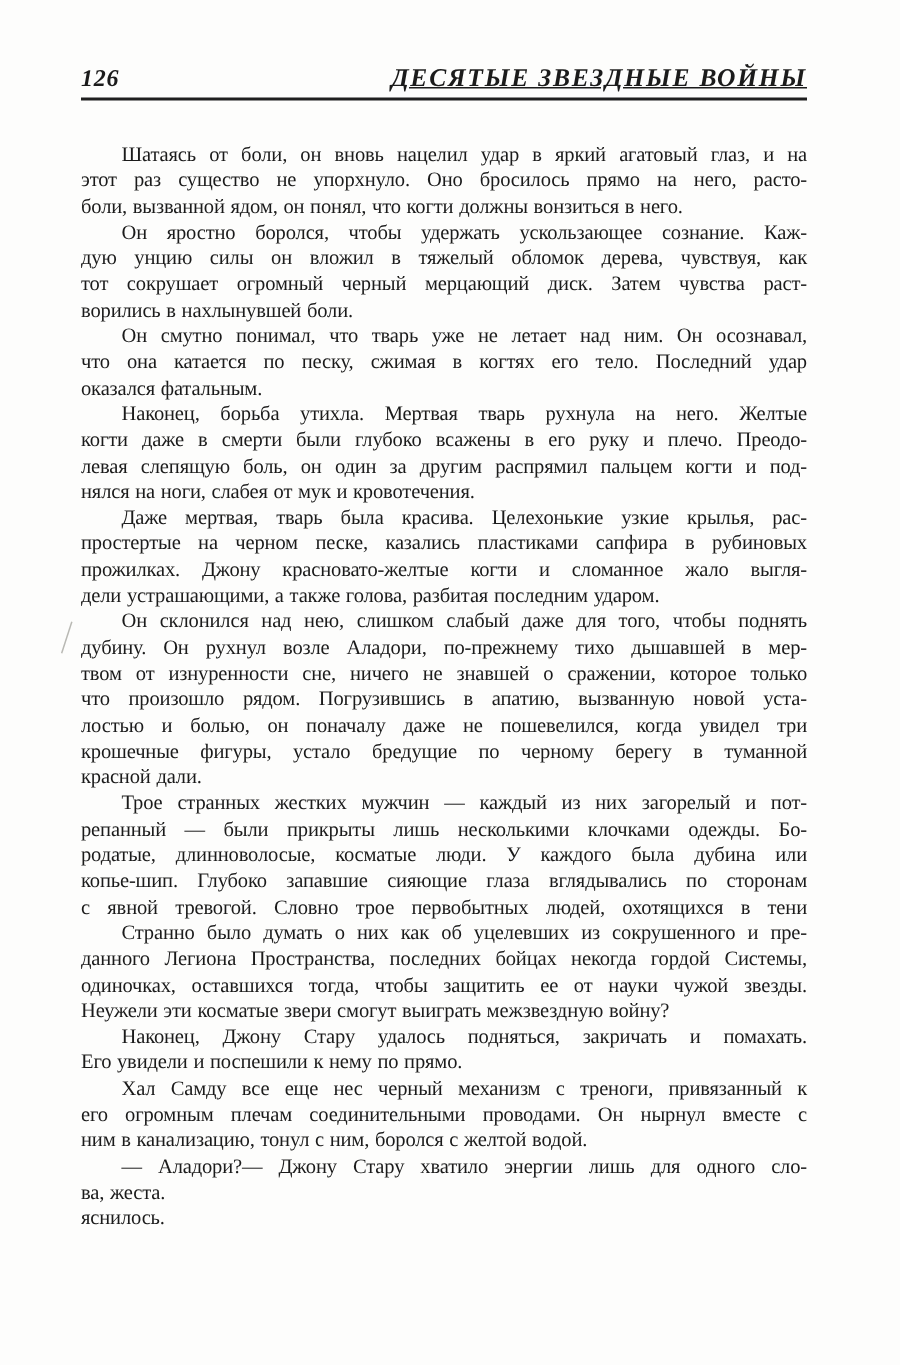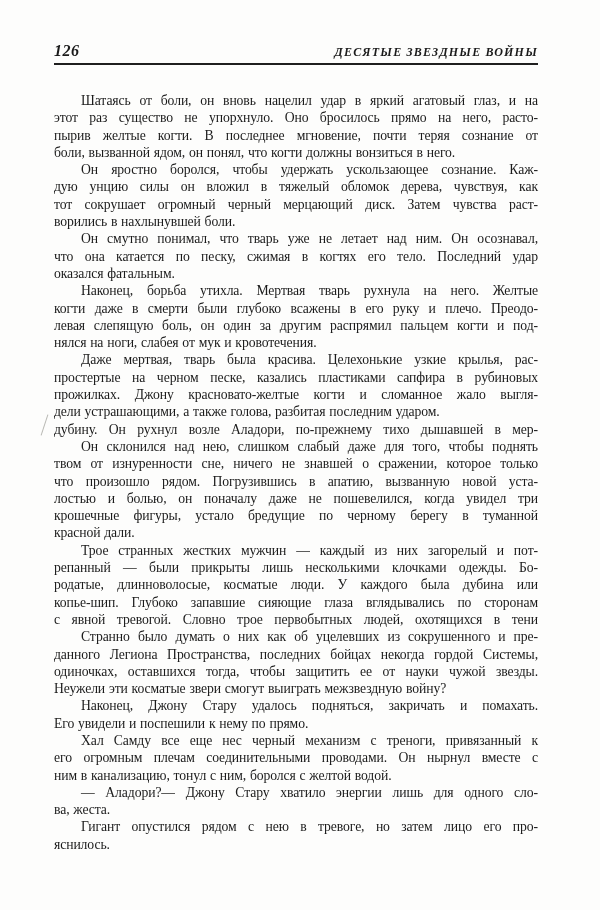--- a/index.html
+++ b/index.html
@@ -25,22 +25,23 @@
     font-style: italic;
     font-weight: bold;
     padding-bottom: 3px;
     border-bottom: 2px solid #1f1f1f;
   }
   .page-number {
     font-size: 16px;
     letter-spacing: 0.5px;
   }
   .running-title {
-    font-size: 12px;
+    font-size: 17px;
     letter-spacing: 1.2px;
+    text-decoration: underline;
   }
   .text-block {
     margin: 27px 62px 0 54px;
   }
   .para { margin: 0; padding: 0; }
   .line {
     font-size: 13.7px;
     line-height: 17.3px;
     letter-spacing: -0.1px;
     word-spacing: 0.5px;
@@ -67,21 +68,20 @@
 <div class="page">
   <div class="running-header">
     <span class="page-number">126</span>
     <span class="running-title">ДЕСЯТЫЕ ЗВЕЗДНЫЕ ВОЙНЫ</span>
   </div>
   <div class="scan-artifact"></div>
   <div class="text-block">
       <div class="para">
         <div class="line first">Шатаясь от боли, он вновь нацелил удар в яркий агатовый глаз, и на</div>
         <div class="line">этот раз существо не упорхнуло. Оно бросилось прямо на него, расто-</div>
-        <div class="line">пырив желтые когти. В последнее мгновение, почти теряя сознание от</div>
         <div class="line last">боли, вызванной ядом, он понял, что когти должны вонзиться в него.</div>
       </div>
       <div class="para">
         <div class="line first">Он яростно боролся, чтобы удержать ускользающее сознание. Каж-</div>
         <div class="line">дую унцию силы он вложил в тяжелый обломок дерева, чувствуя, как</div>
         <div class="line">тот сокрушает огромный черный мерцающий диск. Затем чувства раст-</div>
         <div class="line last">ворились в нахлынувшей боли.</div>
       </div>
       <div class="para">
         <div class="line first">Он смутно понимал, что тварь уже не летает над ним. Он осознавал,</div>
@@ -94,22 +94,22 @@
         <div class="line">левая слепящую боль, он один за другим распрямил пальцем когти и под-</div>
         <div class="line last">нялся на ноги, слабея от мук и кровотечения.</div>
       </div>
       <div class="para">
         <div class="line first">Даже мертвая, тварь была красива. Целехонькие узкие крылья, рас-</div>
         <div class="line">простертые на черном песке, казались пластиками сапфира в рубиновых</div>
         <div class="line">прожилках. Джону красновато-желтые когти и сломанное жало выгля-</div>
         <div class="line last">дели устрашающими, а также голова, разбитая последним ударом.</div>
       </div>
       <div class="para">
+        <div class="line first">Он склонился над нею, слишком слабый даже для того, чтобы поднять</div>
         <div class="line">дубину. Он рухнул возле Аладори, по-прежнему тихо дышавшей в мер-</div>
-        <div class="line first">Он склонился над нею, слишком слабый даже для того, чтобы поднять</div>
         <div class="line">твом от изнуренности сне, ничего не знавшей о сражении, которое только</div>
         <div class="line">что произошло рядом. Погрузившись в апатию, вызванную новой уста-</div>
         <div class="line">лостью и болью, он поначалу даже не пошевелился, когда увидел три</div>
         <div class="line">крошечные фигуры, устало бредущие по черному берегу в туманной</div>
         <div class="line last">красной дали.</div>
       </div>
       <div class="para">
         <div class="line first">Трое странных жестких мужчин — каждый из них загорелый и пот-</div>
         <div class="line">репанный — были прикрыты лишь несколькими клочками одежды. Бо-</div>
         <div class="line">родатые, длинноволосые, косматые люди. У каждого была дубина или</div>
@@ -129,17 +129,16 @@
       <div class="para">
         <div class="line first">Хал Самду все еще нес черный механизм с треноги, привязанный к</div>
         <div class="line">его огромным плечам соединительными проводами. Он нырнул вместе с</div>
         <div class="line last">ним в канализацию, тонул с ним, боролся с желтой водой.</div>
       </div>
       <div class="para">
         <div class="line first">— Аладори?— Джону Стару хватило энергии лишь для одного сло-</div>
         <div class="line last">ва, жеста.</div>
       </div>
       <div class="para">
-        <div class="line first">Гигант опустился рядом с нею в тревоге, но затем лицо его про-</div>
         <div class="line last">яснилось.</div>
       </div>
     </div>
 </div>
 
 </body></html>

